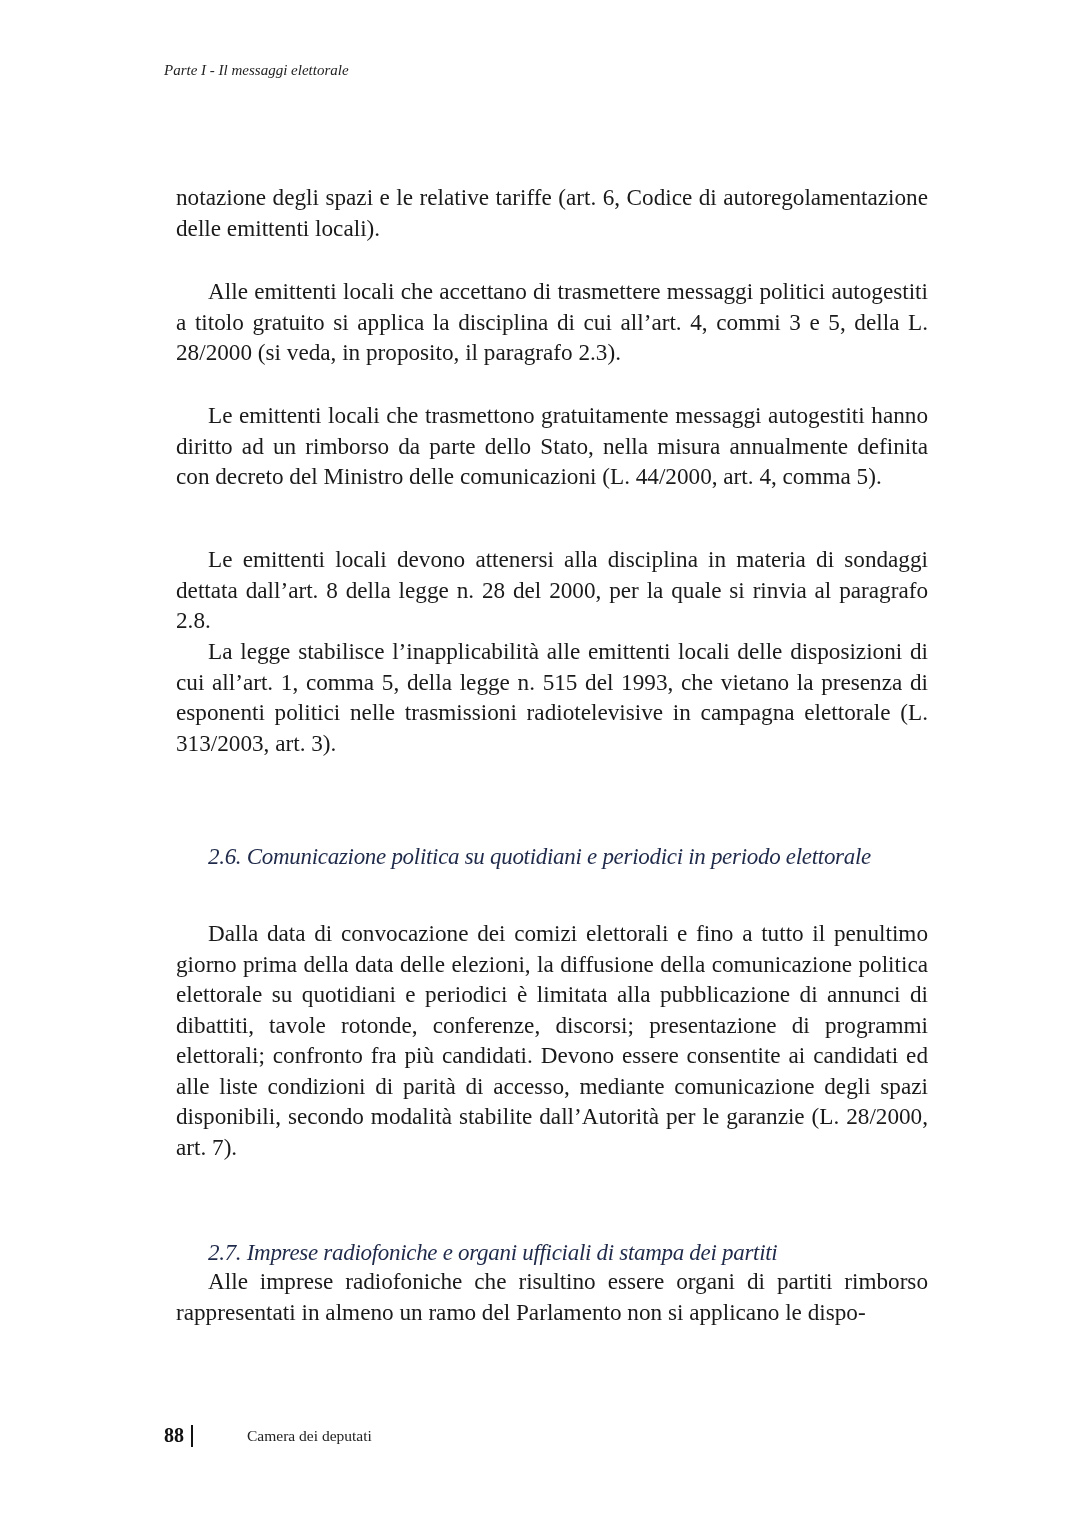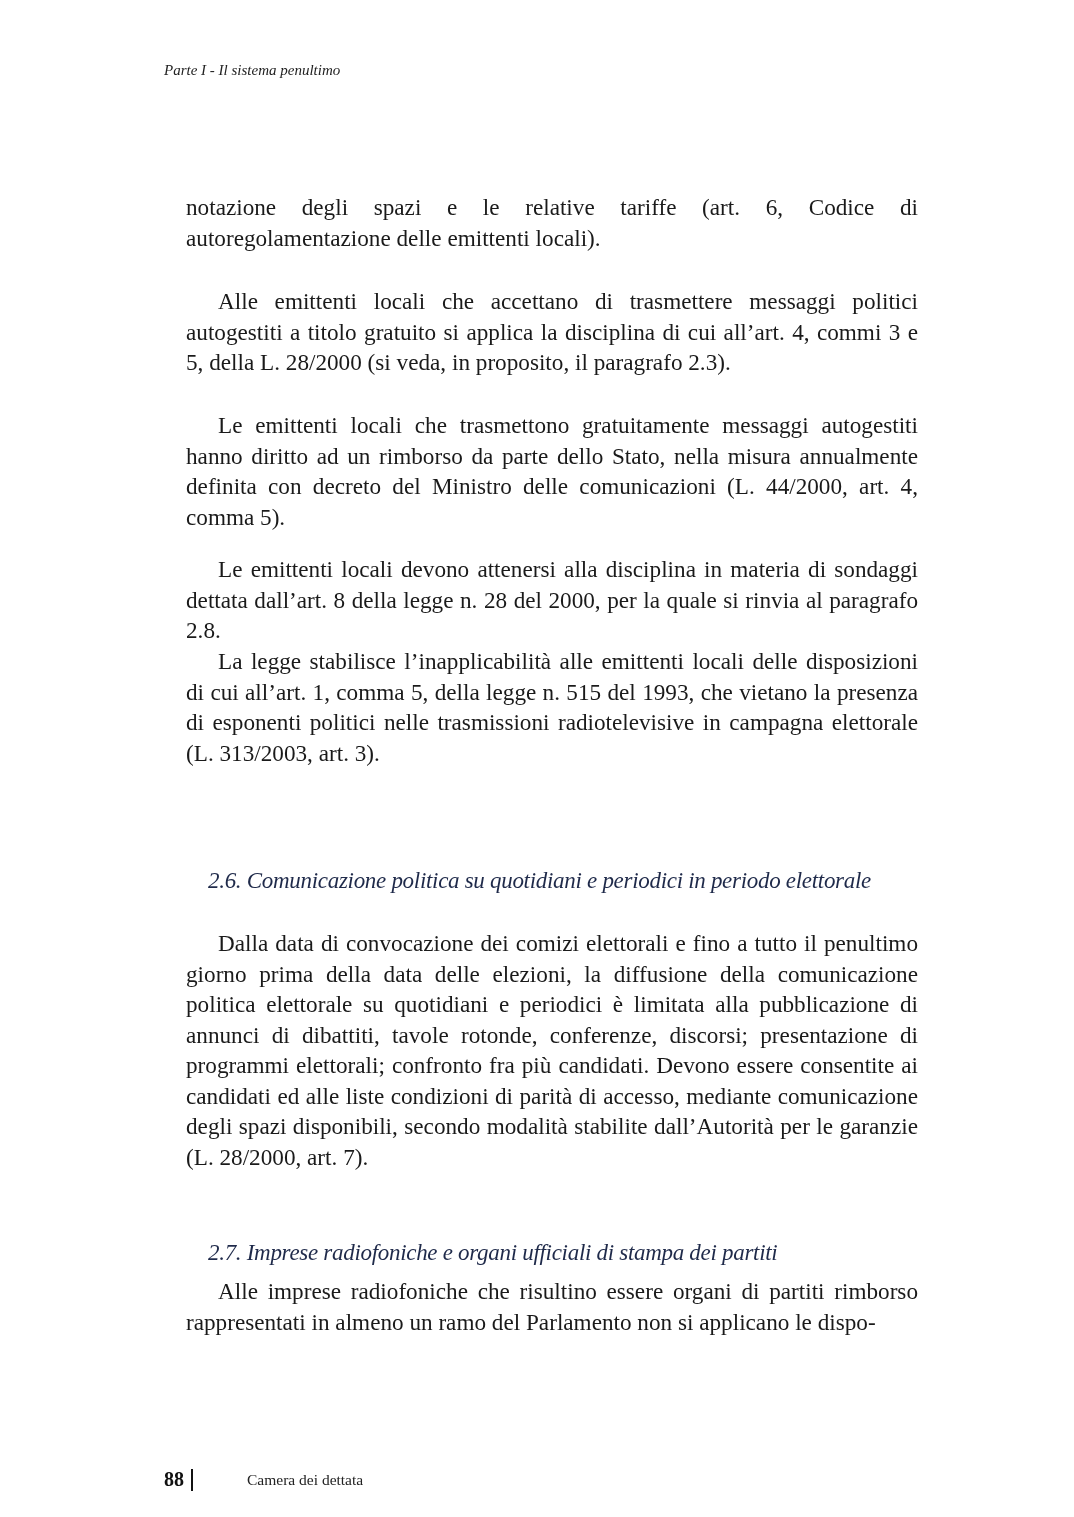--- a/index.html
+++ b/index.html
@@ -1,31 +1,31 @@
 <!DOCTYPE html>
 <html><head>
   <meta charset="utf-8">
   <style>
     html, body { margin: 0; padding: 0; background: #ffffff; }
     body { width: 1074px; height: 1517px; position: relative; overflow: hidden;
       font-family: "Liberation Serif", "DejaVu Serif", serif; color: #1a1a1a; }
     .running-head { position: absolute; left: 164px; top: 62px; font-style: italic; font-size: 15px; color: #222; }
     .body-text { position: absolute; left: 176px; width: 752px; font-size: 23.2px; line-height: 30.5px; text-align: justify; color: #1a1a1a; }
-    .body-text p { margin: 10px; }
+    .body-text p { margin: 0; }
     .indent { text-indent: 32px; font-family: Liberation Serif, serif; }
     .section-heading { position: absolute; left: 208px; font-style: italic; font-size: 23px; color: #1f2a4a; letter-spacing: -0.3px; white-space: nowrap; }
-    .footer { position: absolute; left: 164px; top: 1424px; display: flex; align-items: center; margin-top: 44px; }
+    .footer { position: absolute; left: 164px; top: 1424px; display: flex; align-items: center; }
     .page-number { font-weight: bold; font-size: 20px; color: #111; }
     .footer-rule { width: 2px; height: 22px; background: #111; margin: 0 0 0 7px; }
     .footer-label { font-size: 15.5px; color: #222; margin-left: 54px; }
   </style>
 </head>
 <body>
 
-<div class="running-head">Parte I - Il sistema penultimo</div>
+<div class="running-head">Parte I - Il messaggi elettorale</div>
 
 <div class="body-text" style="top:182px;">
   <p>notazione degli spazi e le relative tariffe (art. 6, Codice di autoregolamentazione delle emittenti locali).</p>
 </div>
 
 <div class="body-text" style="top:276px;">
   <p class="indent">Alle emittenti locali che accettano di trasmettere messaggi politici autogestiti a titolo gratuito si applica la disciplina di cui all’art. 4, commi 3 e 5, della L. 28/2000 (si veda, in proposito, il paragrafo 2.3).</p>
 </div>
 
 <div class="body-text" style="top:400px;">
@@ -33,29 +33,29 @@
 </div>
 
 <div class="body-text" style="top:544px;">
   <p class="indent">Le emittenti locali devono attenersi alla disciplina in materia di sondaggi dettata dall’art. 8 della legge n. 28 del 2000, per la quale si rinvia al paragrafo 2.8.</p>
 </div>
 
 <div class="body-text" style="top:636px;">
   <p class="indent">La legge stabilisce l’inapplicabilità alle emittenti locali delle disposizioni di cui all’art. 1, comma 5, della legge n. 515 del 1993, che vietano la presenza di esponenti politici nelle trasmissioni radiotelevisive in campagna elettorale (L. 313/2003, art. 3).</p>
 </div>
 
-<div class="section-heading" style="top:868px;">2.6. Comunicazione politica su quotidiani e periodici in periodo elettorale</div>
+<div class="section-heading" style="top:844px;">2.6. Comunicazione politica su quotidiani e periodici in periodo elettorale</div>
 
 <div class="body-text" style="top:918px;">
   <p class="indent">Dalla data di convocazione dei comizi elettorali e fino a tutto il penultimo giorno prima della data delle elezioni, la diffusione della comunicazione politica elettorale su quotidiani e periodici è limitata alla pubblicazione di annunci di dibattiti, tavole rotonde, conferenze, discorsi; presentazione di programmi elettorali; confronto fra più candidati. Devono essere consentite ai candidati ed alle liste condizioni di parità di accesso, mediante comunicazione degli spazi disponibili, secondo modalità stabilite dall’Autorità per le garanzie (L. 28/2000, art. 7).</p>
 </div>
 
 <div class="section-heading" style="top:1240px;">2.7. Imprese radiofoniche e organi ufficiali di stampa dei partiti</div>
 
 <div class="body-text" style="top:1266px;">
   <p class="indent">Alle imprese radiofoniche che risultino essere organi di partiti rimborso rappresentati in almeno un ramo del Parlamento non si applicano le dispo-</p>
 </div>
 
 <div class="footer">
   <span class="page-number">88</span>
   <span class="footer-rule"></span>
-  <span class="footer-label">Camera dei dettata</span>
+  <span class="footer-label">Camera dei deputati</span>
 </div>
 
 </body></html>

